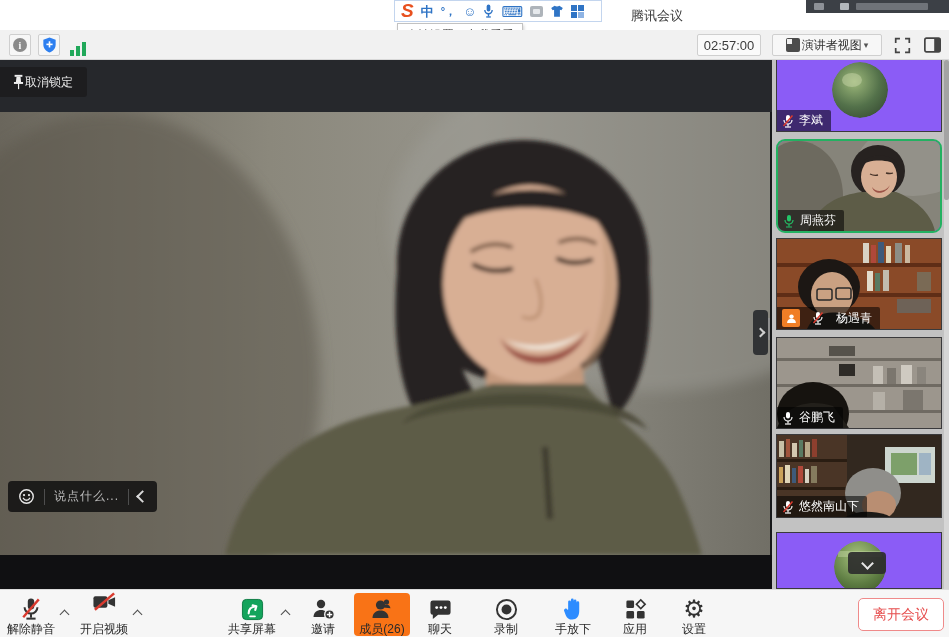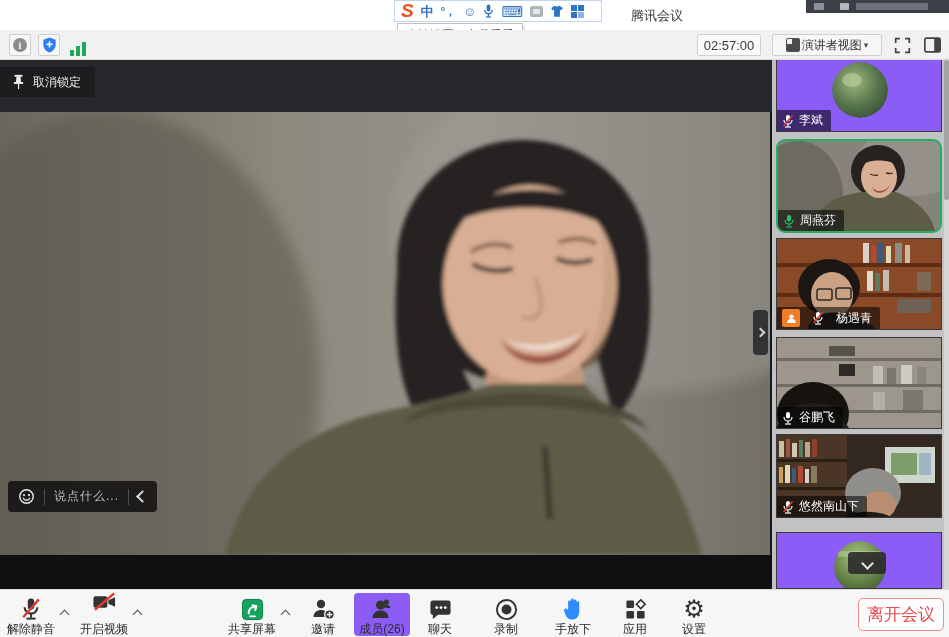--- a/index.html
+++ b/index.html
@@ -45,21 +45,21 @@
   .corner-svg{display:block;}
 
   
   #main-row{left:0;top:60px;width:949px;height:529px;background:#b9b9b9;}
   #video-stage{position:absolute;left:0;top:0;width:772px;height:529px;background:#17181a;overflow:hidden;}
   #video-letter-top{position:absolute;left:0;top:0;width:772px;height:52px;background:#26282c;}
   #video-pic{position:absolute;left:0;top:52px;width:770px;height:443px;}
   #video-letter-bot{position:absolute;left:0;top:495px;width:772px;height:34px;background:#101012;}
 
   #pin-btn{position:absolute;left:0;top:7px;height:30px;background:#1d1d1f;border-radius:0 3px 3px 0;
-           display:flex;align-items:center;gap:8px;padding:0 14px 0 12px;color:#e8e8e8;font-size:12px;}
+           display:flex;align-items:center;gap:0;padding:0 14px 0 12px;color:#e8e8e8;font-size:12px;}
 
   #caption-bar{position:absolute;left:8px;top:421px;height:31px;background:rgba(18,18,18,.88);border-radius:4px;
                display:flex;align-items:center;padding:0 10px;gap:9px;color:#ddd;}
   #caption-bar .sep{width:1px;height:16px;background:#4e4e4e;}
   #caption-text{font-size:12px;color:#b9b9b9;letter-spacing:1px;}
   .chev{display:inline-block;width:7px;height:7px;border-left:2px solid #d9d9d9;border-bottom:2px solid #d9d9d9;}
   .chev.left{transform:rotate(45deg);}
   .chev.right{transform:rotate(225deg);}
   .chev.up{transform:rotate(135deg);}
   .chev.down{transform:rotate(-45deg);}
@@ -83,26 +83,26 @@
   #more-btn{position:absolute;left:76px;top:492px;width:38px;height:22px;background:rgba(45,45,45,.92);
             border-radius:4px;display:flex;align-items:center;justify-content:center;}
   #more-btn .chev{border-color:#e6e6e6;}
 
   
   #bottom-bar{left:0;top:589px;width:949px;height:48px;background:#f6f6f6;border-top:1px solid #dcdcdc;box-sizing:border-box;}
   .bb-item{position:absolute;top:3px;width:56px;height:43px;display:flex;flex-direction:column;align-items:center;
            justify-content:flex-end;gap:1px;border-radius:4px;}
   .bb-item .ic{height:24px;display:flex;align-items:center;justify-content:center;}
   .bb-item .lbl{font-size:12px;color:#2a2a2a;white-space:nowrap;line-height:14px;}
-  .bb-item.hl{background:#8b5cf6;}
+  .bb-item.hl{background:#f97316;}
   .bb-chev{position:absolute;top:14px;}
   .bb-chev .chev{border-color:#4d4d4d;border-width:1.5px;width:6px;height:6px;}
   #gear-glyph{font-size:24px;color:#333;line-height:24px;font-family:"DejaVu Sans",sans-serif;}
   #leave-btn{position:absolute;left:858px;top:8px;width:84px;height:31px;border:1px solid #ef8a8a;border-radius:5px;
-             background:#fff;color:#e64d4d;font-size:17px;display:flex;align-items:center;justify-content:center;}
+             background:#fff;color:#e64d4d;font-size:14px;display:flex;align-items:center;justify-content:center;}
 </style>
 </head>
 <body>
 
 <div class="abs" id="top-strip">
   <div class="abs" id="ime-bar">
     <span class="ime-ic" id="sogou-logo">S</span>
     <span class="ime-ic" style="font-weight:bold;">中</span>
     <span class="ime-ic" style="font-weight:bold;font-size:11px;">°，</span>
     <span class="ime-ic">☺</span>

